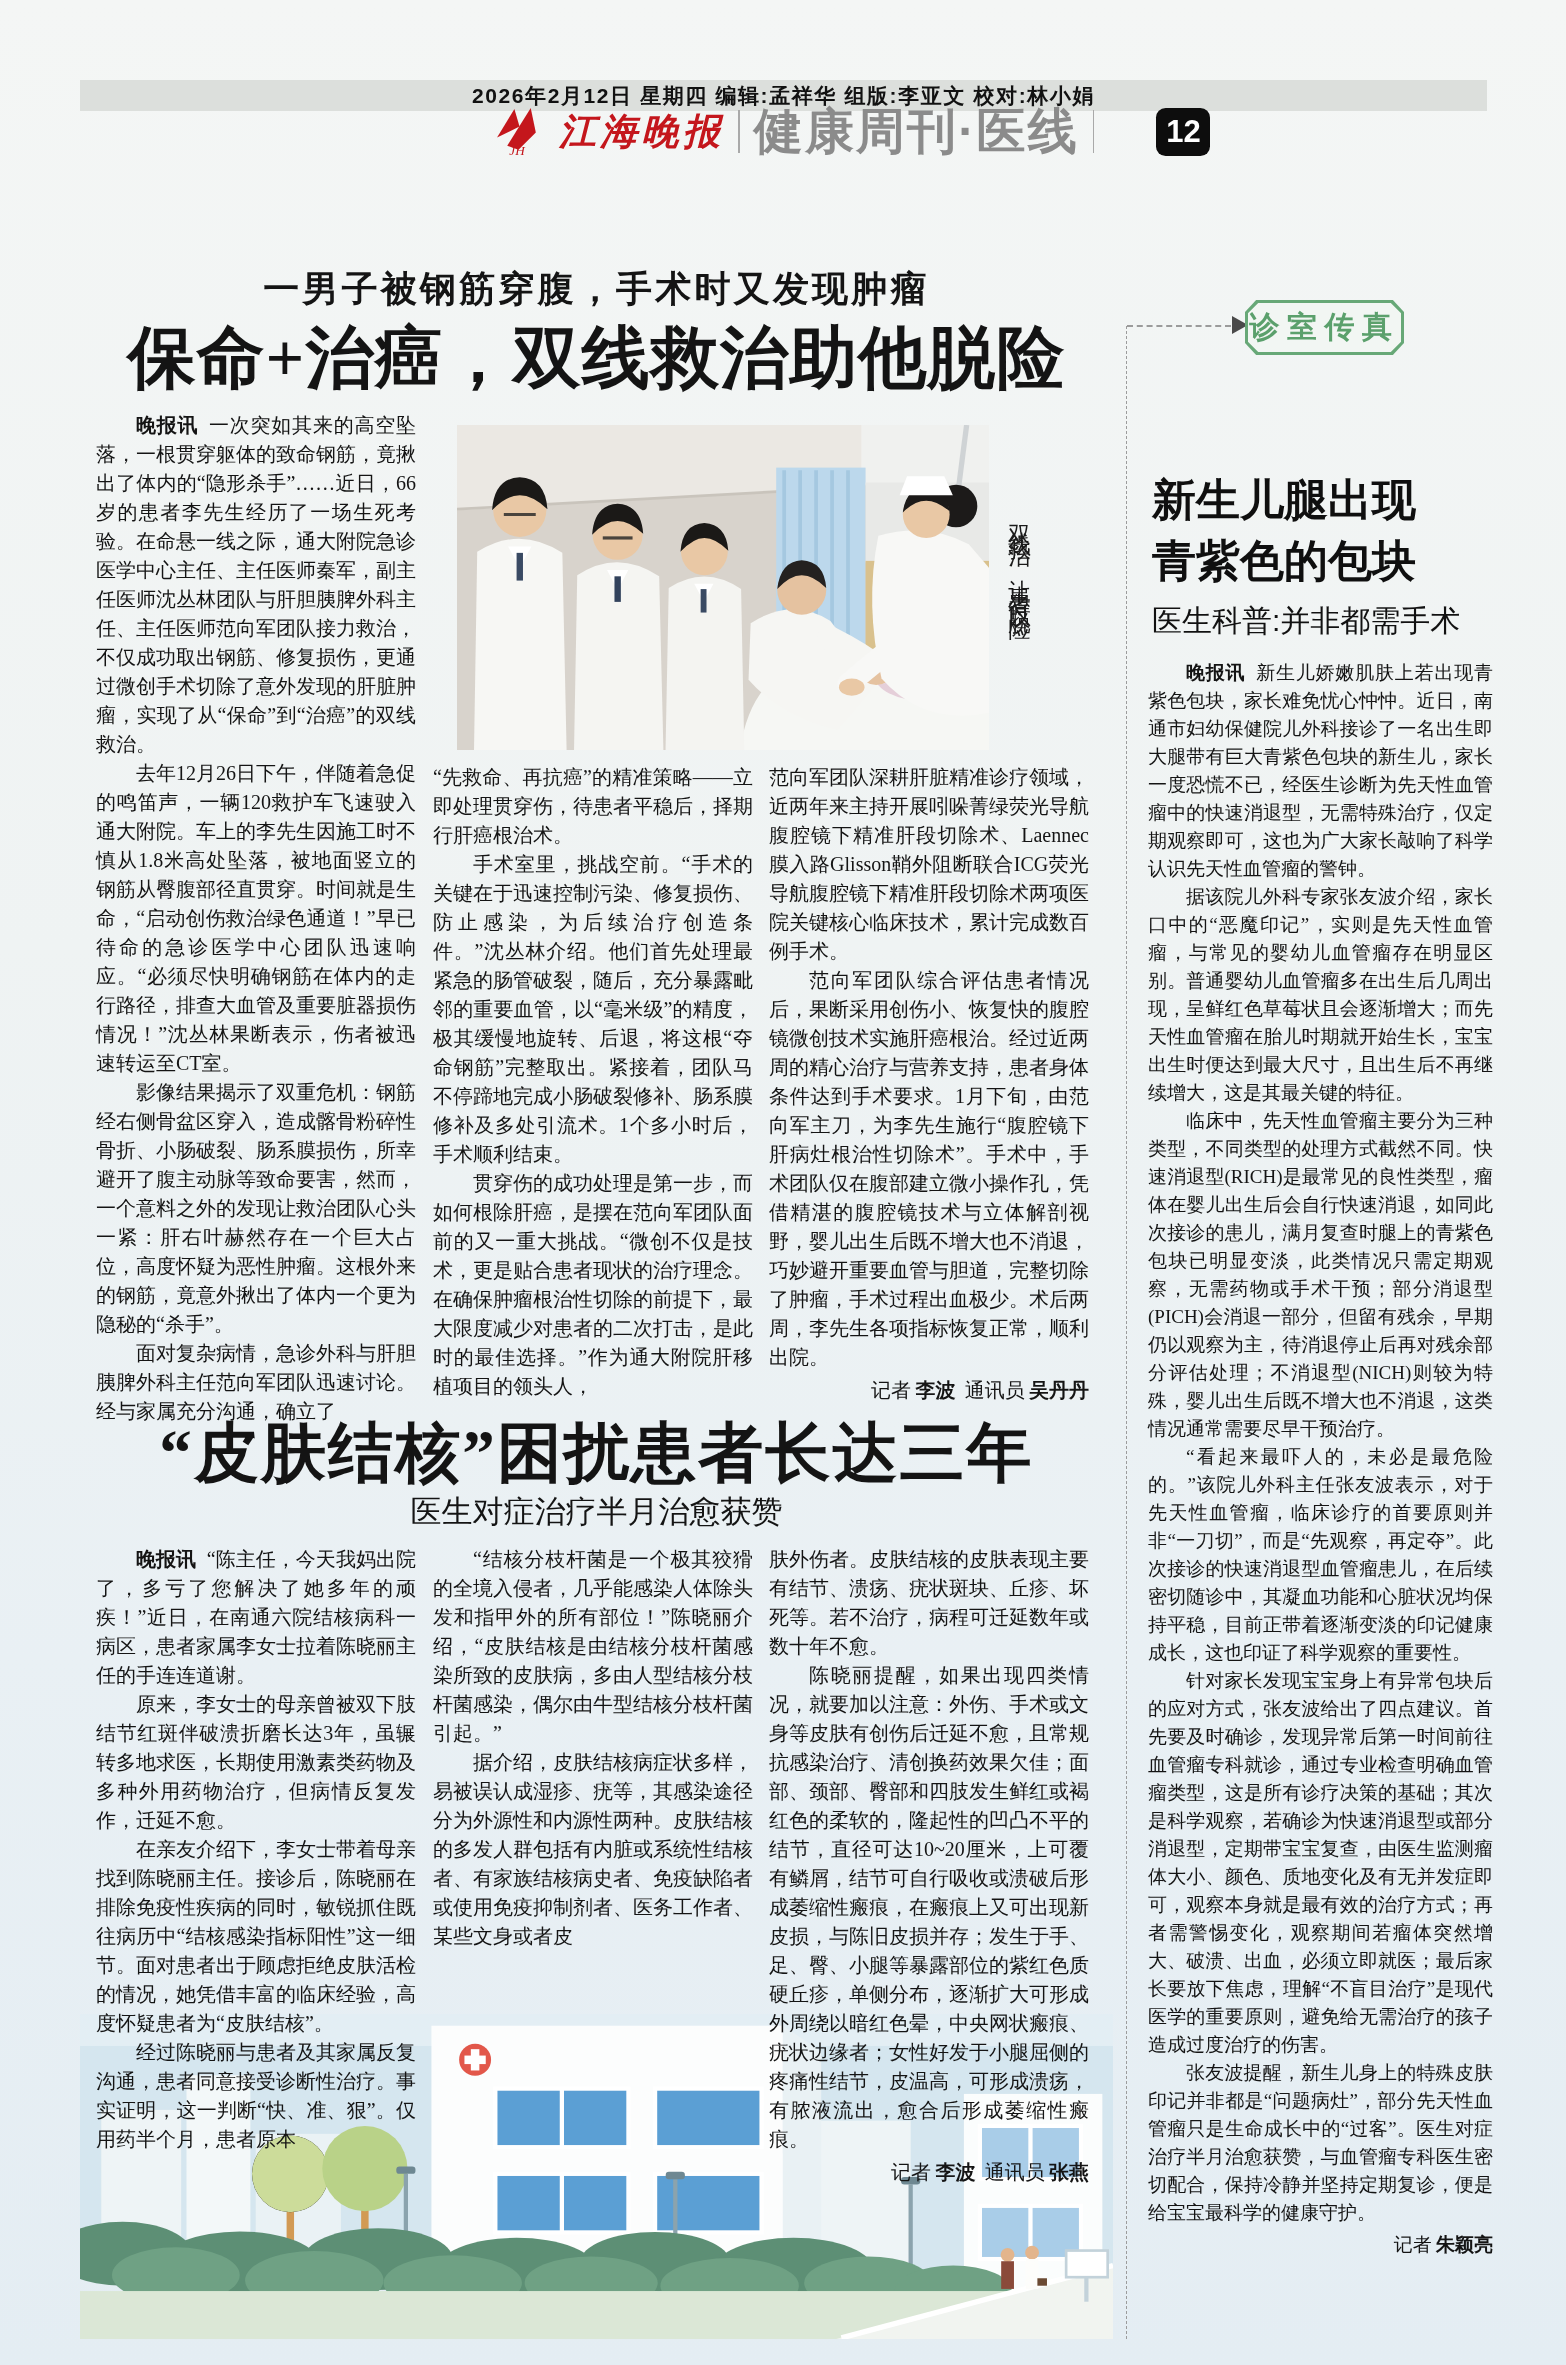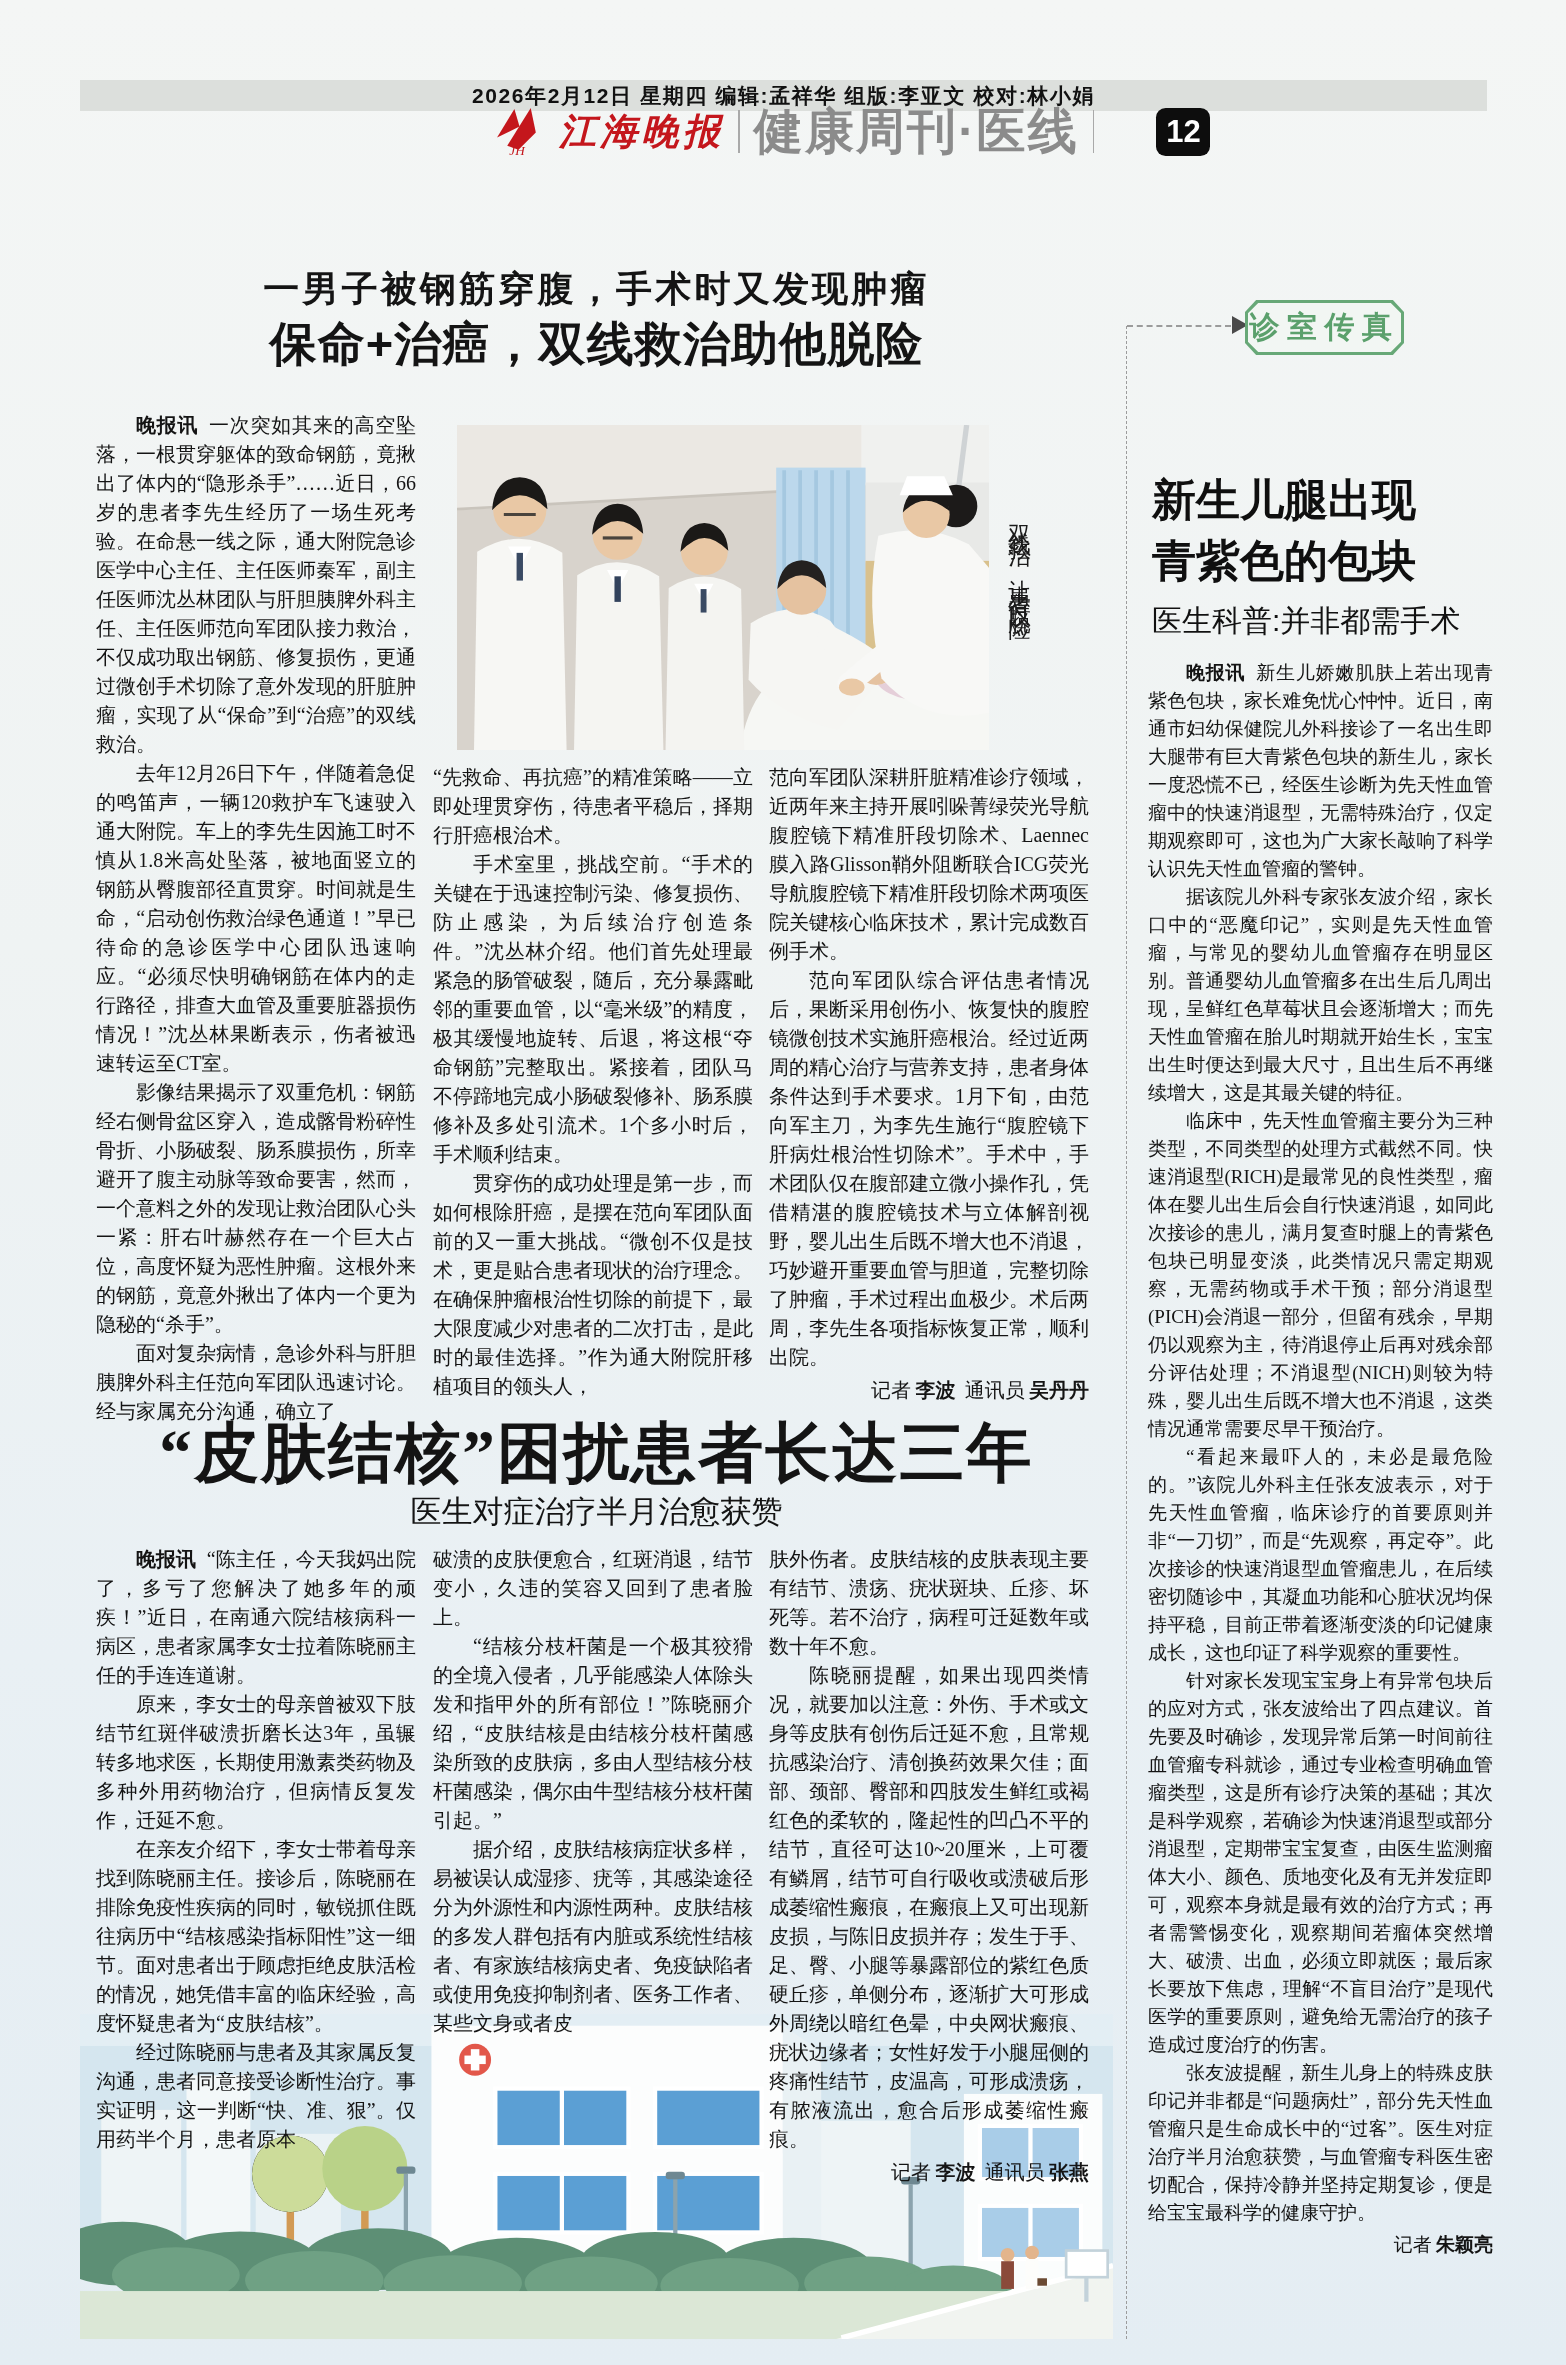--- a/index.html
+++ b/index.html
@@ -18,21 +18,21 @@
   .vline { width:1.6px; height:43px; background:#a9a9a9; }
   .section-name { font-size:49px; font-weight:800; color:#8b8b8b; letter-spacing:2.1px;
     font-family:"Liberation Sans","DejaVu Sans",sans-serif; white-space:nowrap; }
   .pagebadge { width:54px; height:48px; background:#0d0d0d; border-radius:9.6px; color:#fff;
     font-family:"Liberation Sans","DejaVu Sans",sans-serif; font-size:31px; font-weight:700;
     display:flex; align-items:center; justify-content:center;margin-left:48px; }
   
   .a1-kicker { position:absolute; left:96px; top:265px; width:1001px; text-align:center;
     font-size:36px; font-weight:700; letter-spacing:3.2px; font-family:"Liberation Sans","DejaVu Sans",sans-serif; }
   .a1-title { position:absolute; left:80px; top:313px; width:1033px; text-align:center;
-    font-size:47px; font-weight:900; letter-spacing:1.1px; font-family:Liberation Sans, sans-serif; }
+    font-size:68px; font-weight:900; letter-spacing:1.1px; font-family:Liberation Serif, serif; }
   .colbody { position:absolute; width:320px; font-size:20px; line-height:29px; text-align:justify;
     text-justify:inter-character; z-index:2; }
   .para { margin:0; text-indent:2em; }
   .para.cont { text-indent:0; }
   .lead { font-family:"Liberation Sans","DejaVu Sans",sans-serif; font-weight:700; margin-right:10.7px; }
   .byline { text-align:right; margin-top:4.3px; }
   .byline span { margin-left:4.3px; }
   .photo { position:absolute; left:457px; top:425px; width:532px; height:325px; overflow:hidden; z-index:1; }
   .caption { position:absolute; left:1004px; top:507px; height:288px; writing-mode:vertical-rl;
     font-size:22.4px; letter-spacing:6.4px; color:#1a1a1a; z-index:1; }
@@ -244,21 +244,20 @@
     </svg>
   </div>
 
   <div class="colbody" style="left:96px; top:1545px;">
       <p class="para"><b class="lead">晚报讯</b>“陈主任，今天我妈出院了，多亏了您解决了她多年的顽疾！”近日，在南通六院结核病科一病区，患者家属李女士拉着陈晓丽主任的手连连道谢。</p>
       <p class="para">原来，李女士的母亲曾被双下肢结节红斑伴破溃折磨长达3年，虽辗转多地求医，长期使用激素类药物及多种外用药物治疗，但病情反复发作，迁延不愈。</p>
       <p class="para">在亲友介绍下，李女士带着母亲找到陈晓丽主任。接诊后，陈晓丽在排除免疫性疾病的同时，敏锐抓住既往病历中“结核感染指标阳性”这一细节。面对患者出于顾虑拒绝皮肤活检的情况，她凭借丰富的临床经验，高度怀疑患者为“皮肤结核”。</p>
       <p class="para">经过陈晓丽与患者及其家属反复沟通，患者同意接受诊断性治疗。事实证明，这一判断“快、准、狠”。仅用药半个月，患者原本</p>
     </div>
   <div class="colbody" style="left:433px; top:1545px;">
-      <p class="para cont">破溃的皮肤便愈合，红斑消退，结节变小，久违的笑容又回到了患者脸上。</p>
       <p class="para">“结核分枝杆菌是一个极其狡猾的全境入侵者，几乎能感染人体除头发和指甲外的所有部位！”陈晓丽介绍，“皮肤结核是由结核分枝杆菌感染所致的皮肤病，多由人型结核分枝杆菌感染，偶尔由牛型结核分枝杆菌引起。”</p>
       <p class="para">据介绍，皮肤结核病症状多样，易被误认成湿疹、疣等，其感染途径分为外源性和内源性两种。皮肤结核的多发人群包括有内脏或系统性结核者、有家族结核病史者、免疫缺陷者或使用免疫抑制剂者、医务工作者、某些文身或者皮</p>
     </div>
   <div class="colbody" style="left:769px; top:1545px;">
     <div>
         <p class="para cont">肤外伤者。皮肤结核的皮肤表现主要有结节、溃疡、疣状斑块、丘疹、坏死等。若不治疗，病程可迁延数年或数十年不愈。</p>
         <p class="para">陈晓丽提醒，如果出现四类情况，就要加以注意：外伤、手术或文身等皮肤有创伤后迁延不愈，且常规抗感染治疗、清创换药效果欠佳；面部、颈部、臀部和四肢发生鲜红或褐红色的柔软的，隆起性的凹凸不平的结节，直径可达10~20厘米，上可覆有鳞屑，结节可自行吸收或溃破后形成萎缩性瘢痕，在瘢痕上又可出现新皮损，与陈旧皮损并存；发生于手、足、臀、小腿等暴露部位的紫红色质硬丘疹，单侧分布，逐渐扩大可形成外周绕以暗红色晕，中央网状瘢痕、疣状边缘者；女性好发于小腿屈侧的疼痛性结节，皮温高，可形成溃疡，有脓液流出，愈合后形成萎缩性瘢痕。</p>
       </div>
     <p class="para cont byline"><span>记者</span><span style="font-weight: 700;">李波</span><span> 通讯员</span><span style="font-weight: 700;">张燕</span></p>
   </div>

